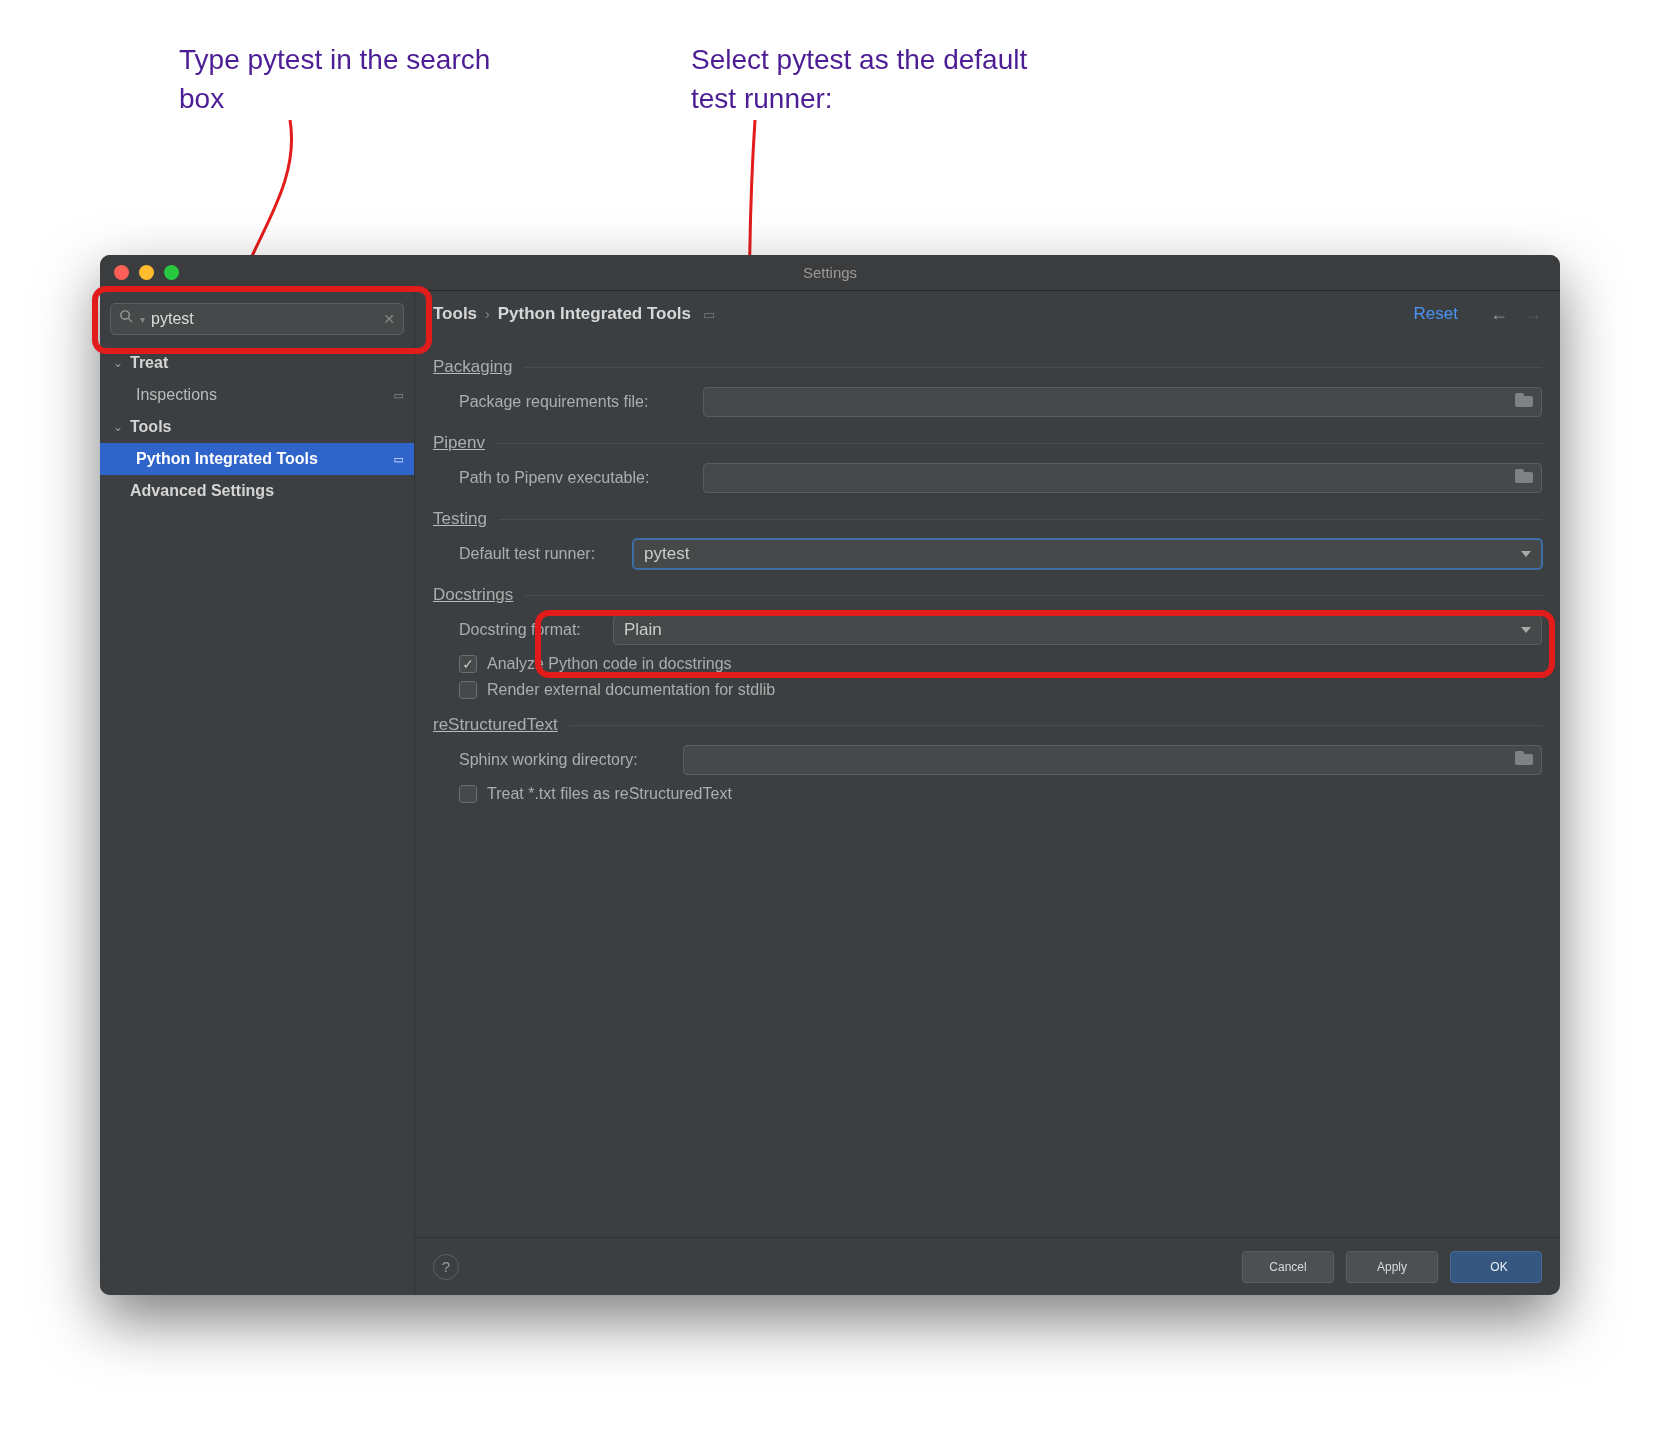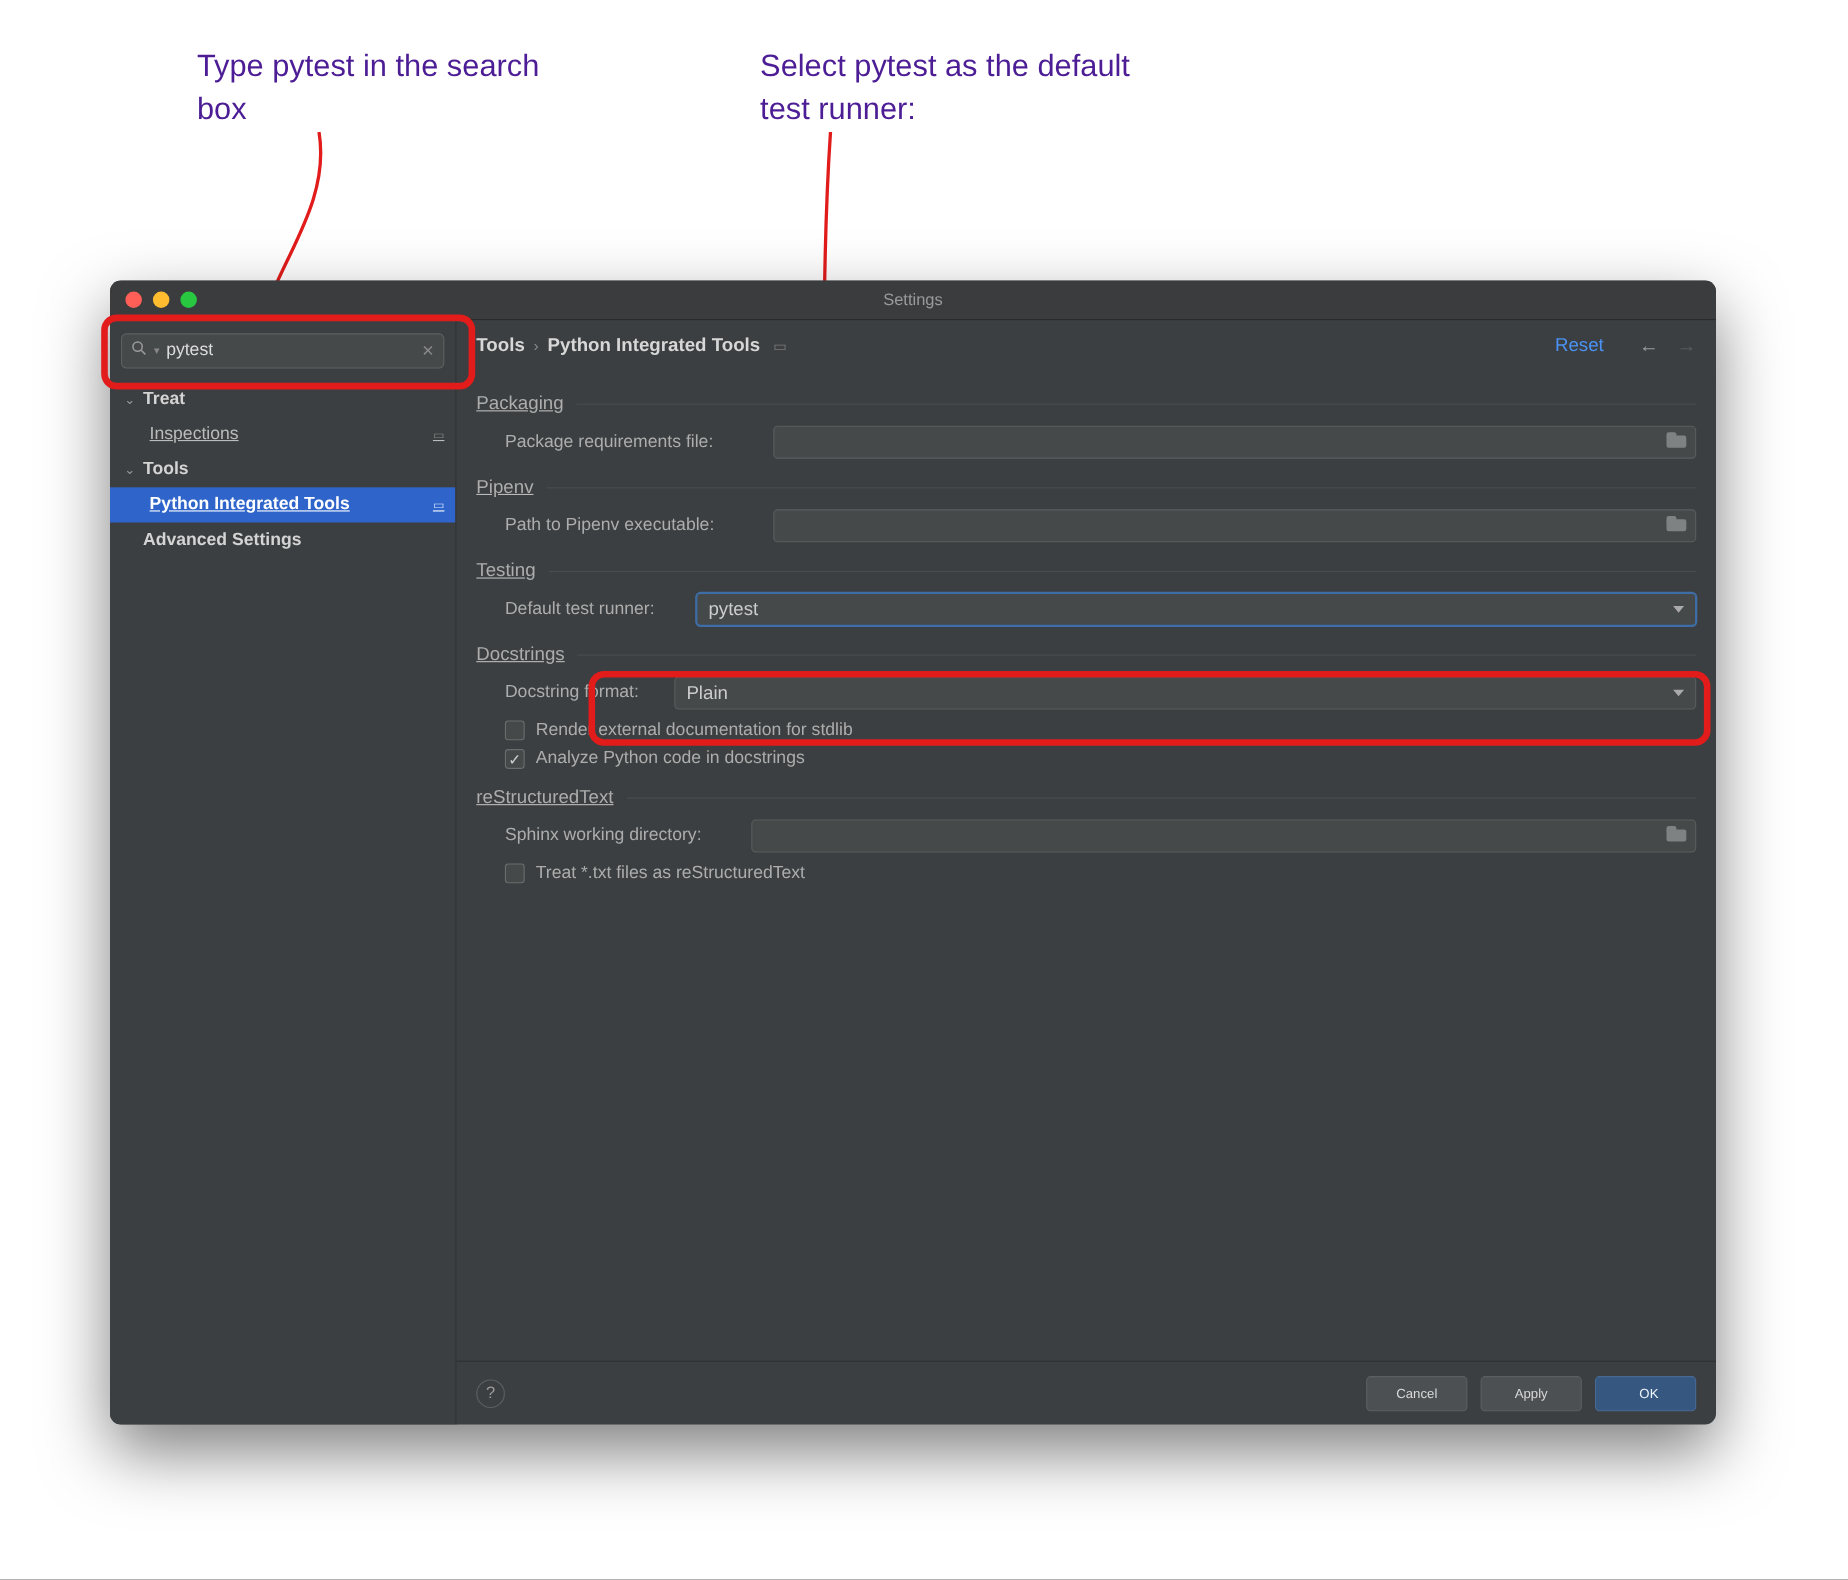--- a/index.html
+++ b/index.html
@@ -88,21 +88,21 @@
     padding: 0 10px 0 10px;
     cursor: pointer;
     color: #bbbbbb;
     font-size: 16px;
     position: relative;
   }
   .tree-item .chev { width: 16px; display: inline-flex; justify-content: center; margin-right: 4px; color: #9a9a9a; font-size: 12px; }
   .tree-item .lbl { flex: 1; }
   .tree-item .badge { font-size: 11px; color: #888; }
   .tree-item.bold .lbl { font-weight: 700; color: #d4d4d4; }
-  .tree-item.child { padding-left: 36px; text-decoration: underline; }
+  .tree-item.child { padding-left: 36px; }
   .tree-item.selected { background: #2f65ca; color: #fff; }
   .tree-item.selected .lbl { color: #fff; font-weight: 600; }
 
   .main { flex: 1; display: flex; flex-direction: column; min-width: 0; }
   .main-head {
     height: 46px;
     display: flex;
     align-items: center;
     padding: 0 18px;
     border-bottom: none;
@@ -357,26 +357,26 @@
           <span class="st">Docstrings</span>
           <div class="hr"></div>
         </div>
         <div class="row">
           <label class="short" style="width:150px;">Docstring format:</label>
           <div class="select caret">
             <span>Plain</span>
           </div>
         </div>
         <div class="check-row">
+          <span class="chk checked"></span>
+          <span>Analyze Python code in docstrings</span>
+        </div>
+        <div class="check-row">
           <span class="chk"></span>
           <span>Render external documentation for stdlib</span>
-        </div>
-        <div class="check-row">
-          <span class="chk checked"></span>
-          <span>Analyze Python code in docstrings</span>
         </div>
 
         <div class="section-head">
           <span class="st">reStructuredText</span>
           <div class="hr"></div>
         </div>
         <div class="row">
           <label class="shorter">Sphinx working directory:</label>
           <div class="field">
             <span></span>

